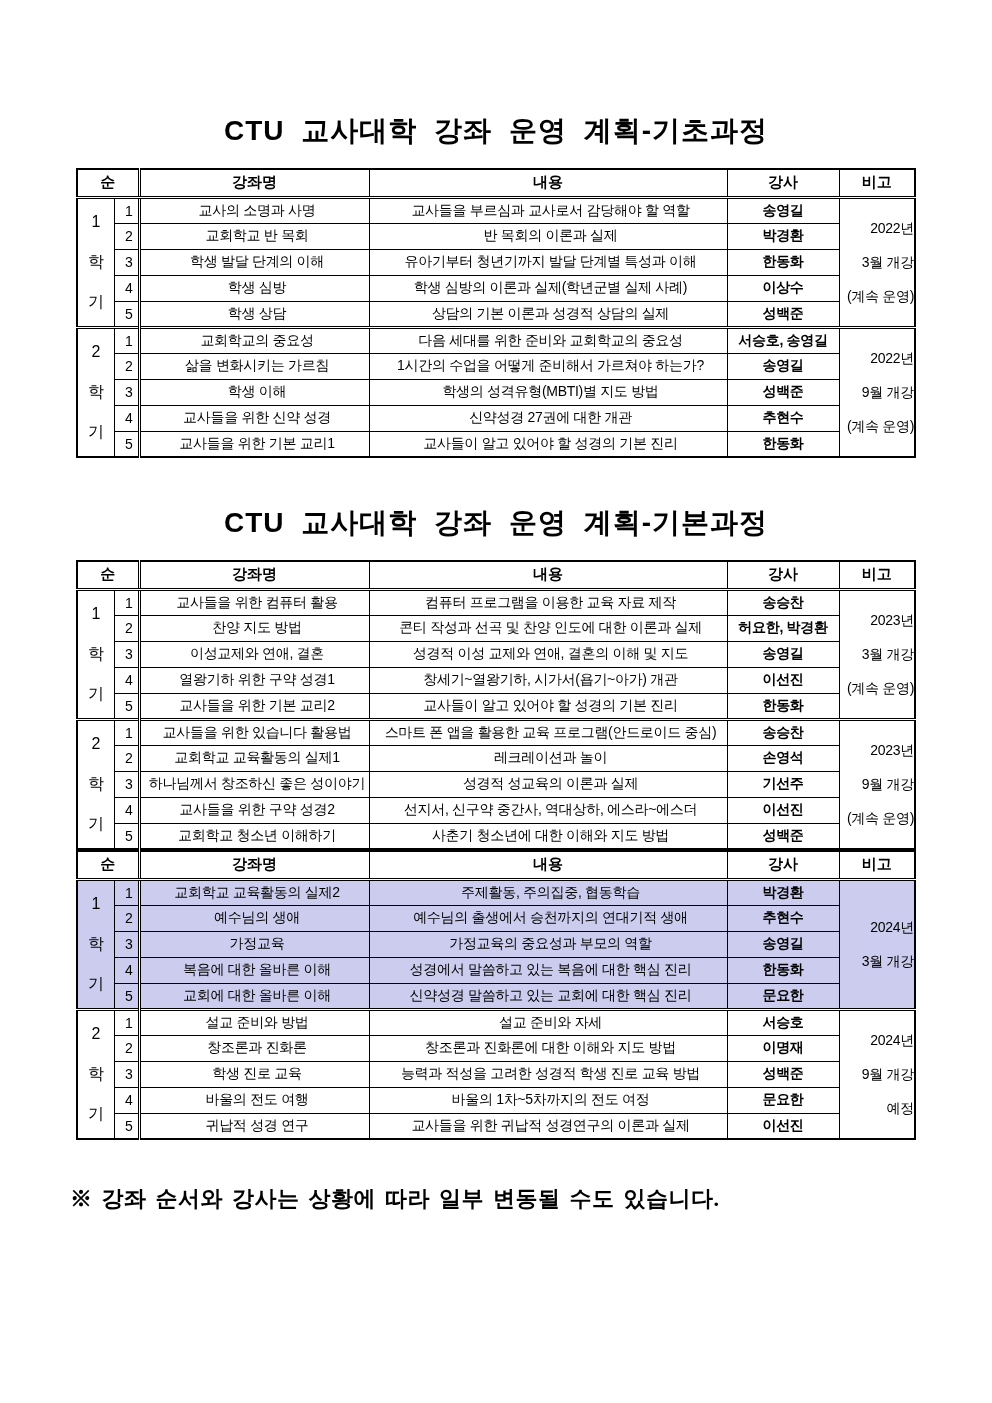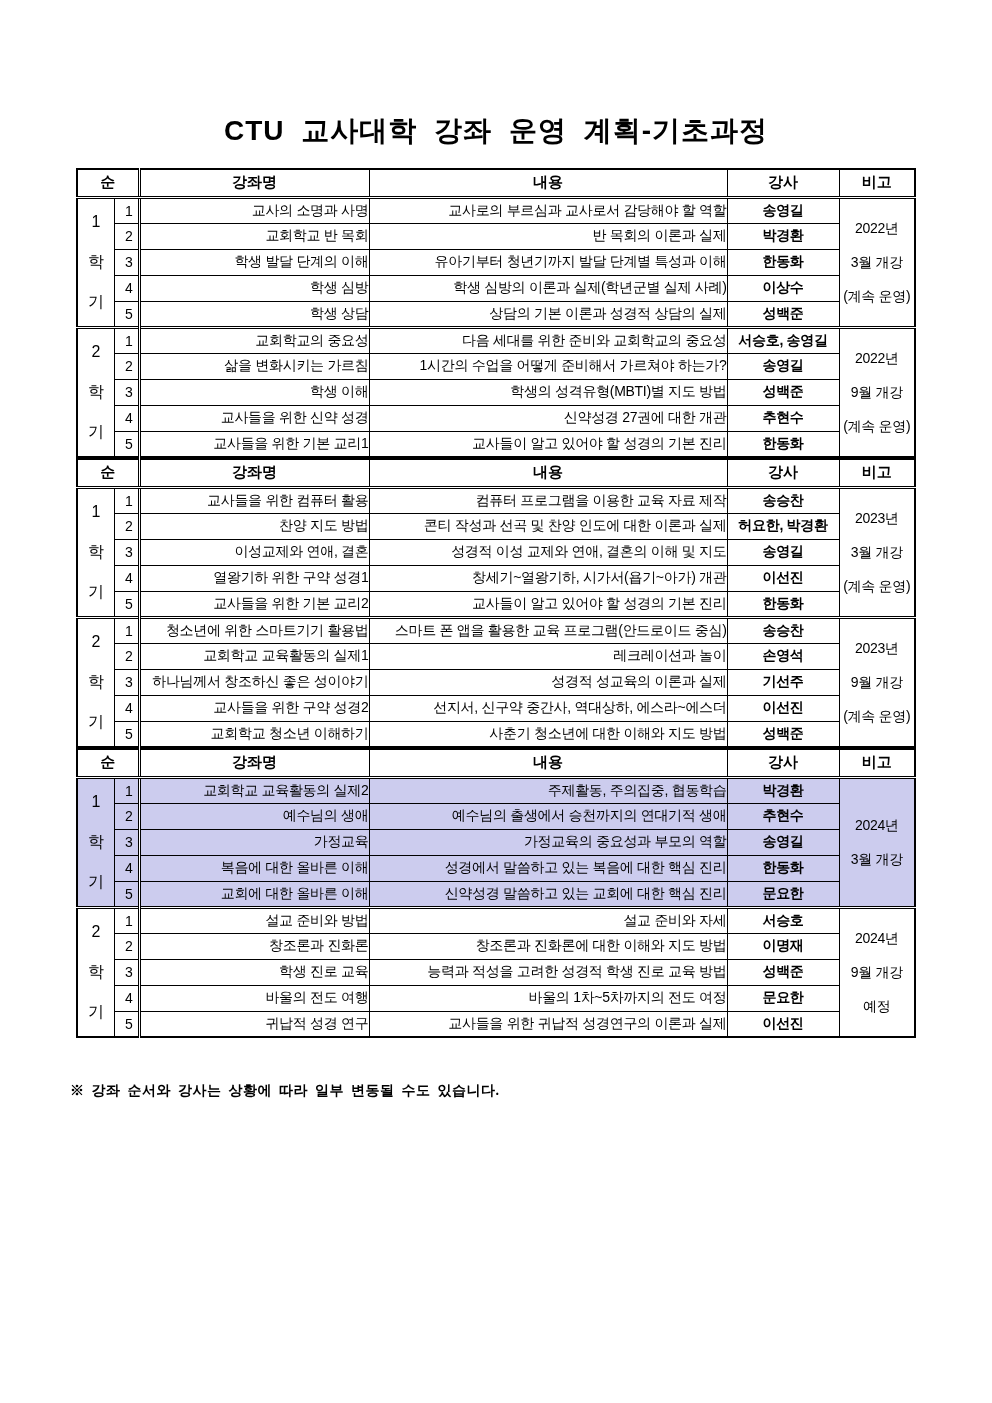--- a/index.html
+++ b/index.html
@@ -48,39 +48,39 @@
     text-align: center;
     border-bottom: 3px double #000;
   }
   td {
     height: 26px;
     font-size: 14px;
     letter-spacing: -0.3px;
   }
   th.course-header, td.course-cell { border-left: 3px double #000; }
   td.num-cell { text-align: right; padding-right: 5px; }
-  td.course-cell, td.content-cell { text-align: right; padding-left: 5px; }
+  td.course-cell, td.content-cell { text-align: center; padding-left: 5px; }
   td.instructor-cell { text-align: center; font-weight: bold; }
   td.sem-label-cell {
     text-align: center;
     vertical-align: middle;
     font-size: 16px;
   }
   .sem-char { line-height: 40px; }
-  td.note-cell { text-align: center; vertical-align: middle; }
+  td.note-cell { text-align: right; vertical-align: middle; }
   .note-line { line-height: 34px; }
 
   tbody.sem-2 tr:first-child td { border-top: 3px double #000; }
   tbody.highlight td { background: var(--hl, #ccccee); }
 
   .footnote {
     margin: 44px 0 0 70px;
     font-family: "Liberation Serif", "DejaVu Serif", serif;
     font-weight: bold;
-    font-size: 14px;
+    font-size: 22px;
     letter-spacing: 0.5px;
     word-spacing: 3px;
   }
 </style>
 </head>
 <body>
 
 <div class="page">
   <div class="content">
     <div id="tables-root">
@@ -106,21 +106,21 @@
             </thead>
             <tbody class="sem sem-1">
               <tr>
                 <td class="sem-label-cell" rowspan="5">
                   <div class="sem-char">1</div>
                   <div class="sem-char">학</div>
                   <div class="sem-char">기</div>
                 </td>
                 <td class="num-cell">1</td>
                 <td class="course-cell">교사의 소명과 사명</td>
-                <td class="content-cell">교사로의 부르심과 교사로서 감당해야 할 역할</td>
+                <td class="content-cell">교사들을 부르심과 교사로서 감당해야 할 역할</td>
                 <td class="instructor-cell">송영길</td>
                 <td class="note-cell" rowspan="5">
                   <div class="note-line">2022년</div>
                   <div class="note-line">3월 개강</div>
                   <div class="note-line">(계속 운영)</div>
                 </td>
               </tr>
               <tr>
                 <td class="num-cell">2</td>
                 <td class="course-cell">교회학교 반 목회</td>
@@ -179,20 +179,126 @@
                 <td class="num-cell">4</td>
                 <td class="course-cell">교사들을 위한 신약 성경</td>
                 <td class="content-cell">신약성경 27권에 대한 개관</td>
                 <td class="instructor-cell">추현수</td>
               </tr>
               <tr>
                 <td class="num-cell">5</td>
                 <td class="course-cell">교사들을 위한 기본 교리1</td>
                 <td class="content-cell">교사들이 알고 있어야 할 성경의 기본 진리</td>
                 <td class="instructor-cell">한동화</td>
+              </tr>
+            </tbody>
+          </table>
+        </section>
+        <section class="course-section">
+          <h1 class="section-title">CTU 교사대학 강좌 운영 계획-기본과정</h1>
+          <table class="course-table">
+            <colgroup>
+              <col style="width: 37px;">
+              <col style="width: 25px;">
+              <col style="width: 230px;">
+              <col style="width: 358px;">
+              <col style="width: 112px;">
+              <col style="width: 76px;">
+            </colgroup>
+            <thead>
+              <tr>
+                <th colspan="2">순</th>
+                <th class="course-header">강좌명</th>
+                <th>내용</th>
+                <th>강사</th>
+                <th>비고</th>
+              </tr>
+            </thead>
+            <tbody class="sem sem-1">
+              <tr>
+                <td class="sem-label-cell" rowspan="5">
+                  <div class="sem-char">1</div>
+                  <div class="sem-char">학</div>
+                  <div class="sem-char">기</div>
+                </td>
+                <td class="num-cell">1</td>
+                <td class="course-cell">교사들을 위한 컴퓨터 활용</td>
+                <td class="content-cell">컴퓨터 프로그램을 이용한 교육 자료 제작</td>
+                <td class="instructor-cell">송승찬</td>
+                <td class="note-cell" rowspan="5">
+                  <div class="note-line">2023년</div>
+                  <div class="note-line">3월 개강</div>
+                  <div class="note-line">(계속 운영)</div>
+                </td>
+              </tr>
+              <tr>
+                <td class="num-cell">2</td>
+                <td class="course-cell">찬양 지도 방법</td>
+                <td class="content-cell">콘티 작성과 선곡 및 찬양 인도에 대한 이론과 실제</td>
+                <td class="instructor-cell">허요한, 박경환</td>
+              </tr>
+              <tr>
+                <td class="num-cell">3</td>
+                <td class="course-cell">이성교제와 연애, 결혼</td>
+                <td class="content-cell">성경적 이성 교제와 연애, 결혼의 이해 및 지도</td>
+                <td class="instructor-cell">송영길</td>
+              </tr>
+              <tr>
+                <td class="num-cell">4</td>
+                <td class="course-cell">열왕기하 위한 구약 성경1</td>
+                <td class="content-cell">창세기~열왕기하, 시가서(욥기~아가) 개관</td>
+                <td class="instructor-cell">이선진</td>
+              </tr>
+              <tr>
+                <td class="num-cell">5</td>
+                <td class="course-cell">교사들을 위한 기본 교리2</td>
+                <td class="content-cell">교사들이 알고 있어야 할 성경의 기본 진리</td>
+                <td class="instructor-cell">한동화</td>
+              </tr>
+            </tbody>
+            <tbody class="sem sem-2">
+              <tr>
+                <td class="sem-label-cell" rowspan="5">
+                  <div class="sem-char">2</div>
+                  <div class="sem-char">학</div>
+                  <div class="sem-char">기</div>
+                </td>
+                <td class="num-cell">1</td>
+                <td class="course-cell">교사들을 위한 있습니다 활용법</td>
+                <td class="content-cell">스마트 폰 앱을 활용한 교육 프로그램(안드로이드 중심)</td>
+                <td class="instructor-cell">송승찬</td>
+                <td class="note-cell" rowspan="5">
+                  <div class="note-line">2023년</div>
+                  <div class="note-line">9월 개강</div>
+                  <div class="note-line">(계속 운영)</div>
+                </td>
+              </tr>
+              <tr>
+                <td class="num-cell">2</td>
+                <td class="course-cell">교회학교 교육활동의 실제1</td>
+                <td class="content-cell">레크레이션과 놀이</td>
+                <td class="instructor-cell">손영석</td>
+              </tr>
+              <tr>
+                <td class="num-cell">3</td>
+                <td class="course-cell">하나님께서 창조하신 좋은 성이야기</td>
+                <td class="content-cell">성경적 성교육의 이론과 실제</td>
+                <td class="instructor-cell">기선주</td>
+              </tr>
+              <tr>
+                <td class="num-cell">4</td>
+                <td class="course-cell">교사들을 위한 구약 성경2</td>
+                <td class="content-cell">선지서, 신구약 중간사, 역대상하, 에스라~에스더</td>
+                <td class="instructor-cell">이선진</td>
+              </tr>
+              <tr>
+                <td class="num-cell">5</td>
+                <td class="course-cell">교회학교 청소년 이해하기</td>
+                <td class="content-cell">사춘기 청소년에 대한 이해와 지도 방법</td>
+                <td class="instructor-cell">성백준</td>
               </tr>
             </tbody>
           </table>
         </section>
         <section class="course-section">
           <table class="course-table">
             <colgroup>
               <col style="width: 37px;">
               <col style="width: 25px;">
               <col style="width: 230px;">
@@ -202,125 +308,20 @@
             </colgroup>
             <thead>
               <tr>
                 <th colspan="2">순</th>
                 <th class="course-header">강좌명</th>
                 <th>내용</th>
                 <th>강사</th>
                 <th>비고</th>
               </tr>
             </thead>
-            <tbody class="sem sem-1">
-              <tr>
-                <td class="sem-label-cell" rowspan="5">
-                  <div class="sem-char">1</div>
-                  <div class="sem-char">학</div>
-                  <div class="sem-char">기</div>
-                </td>
-                <td class="num-cell">1</td>
-                <td class="course-cell">교사들을 위한 컴퓨터 활용</td>
-                <td class="content-cell">컴퓨터 프로그램을 이용한 교육 자료 제작</td>
-                <td class="instructor-cell">송승찬</td>
-                <td class="note-cell" rowspan="5">
-                  <div class="note-line">2023년</div>
-                  <div class="note-line">3월 개강</div>
-                  <div class="note-line">(계속 운영)</div>
-                </td>
-              </tr>
-              <tr>
-                <td class="num-cell">2</td>
-                <td class="course-cell">찬양 지도 방법</td>
-                <td class="content-cell">콘티 작성과 선곡 및 찬양 인도에 대한 이론과 실제</td>
-                <td class="instructor-cell">허요한, 박경환</td>
-              </tr>
-              <tr>
-                <td class="num-cell">3</td>
-                <td class="course-cell">이성교제와 연애, 결혼</td>
-                <td class="content-cell">성경적 이성 교제와 연애, 결혼의 이해 및 지도</td>
-                <td class="instructor-cell">송영길</td>
-              </tr>
-              <tr>
-                <td class="num-cell">4</td>
-                <td class="course-cell">열왕기하 위한 구약 성경1</td>
-                <td class="content-cell">창세기~열왕기하, 시가서(욥기~아가) 개관</td>
-                <td class="instructor-cell">이선진</td>
-              </tr>
-              <tr>
-                <td class="num-cell">5</td>
-                <td class="course-cell">교사들을 위한 기본 교리2</td>
-                <td class="content-cell">교사들이 알고 있어야 할 성경의 기본 진리</td>
-                <td class="instructor-cell">한동화</td>
-              </tr>
-            </tbody>
-            <tbody class="sem sem-2">
-              <tr>
-                <td class="sem-label-cell" rowspan="5">
-                  <div class="sem-char">2</div>
-                  <div class="sem-char">학</div>
-                  <div class="sem-char">기</div>
-                </td>
-                <td class="num-cell">1</td>
-                <td class="course-cell">청소년에 위한 스마트기기 활용법</td>
-                <td class="content-cell">스마트 폰 앱을 활용한 교육 프로그램(안드로이드 중심)</td>
-                <td class="instructor-cell">송승찬</td>
-                <td class="note-cell" rowspan="5">
-                  <div class="note-line">2023년</div>
-                  <div class="note-line">9월 개강</div>
-                  <div class="note-line">(계속 운영)</div>
-                </td>
-              </tr>
-              <tr>
-                <td class="num-cell">2</td>
-                <td class="course-cell">교회학교 교육활동의 실제1</td>
-                <td class="content-cell">레크레이션과 놀이</td>
-                <td class="instructor-cell">손영석</td>
-              </tr>
-              <tr>
-                <td class="num-cell">3</td>
-                <td class="course-cell">하나님께서 창조하신 좋은 성이야기</td>
-                <td class="content-cell">성경적 성교육의 이론과 실제</td>
-                <td class="instructor-cell">기선주</td>
-              </tr>
-              <tr>
-                <td class="num-cell">4</td>
-                <td class="course-cell">교사들을 위한 구약 성경2</td>
-                <td class="content-cell">선지서, 신구약 중간사, 역대상하, 에스라~에스더</td>
-                <td class="instructor-cell">이선진</td>
-              </tr>
-              <tr>
-                <td class="num-cell">5</td>
-                <td class="course-cell">교회학교 청소년 이해하기</td>
-                <td class="content-cell">사춘기 청소년에 대한 이해와 지도 방법</td>
-                <td class="instructor-cell">성백준</td>
-              </tr>
-            </tbody>
-          </table>
-        </section>
-        <section class="course-section">
-          <table class="course-table">
-            <colgroup>
-              <col style="width: 37px;">
-              <col style="width: 25px;">
-              <col style="width: 230px;">
-              <col style="width: 358px;">
-              <col style="width: 112px;">
-              <col style="width: 76px;">
-            </colgroup>
-            <thead>
-              <tr>
-                <th colspan="2">순</th>
-                <th class="course-header">강좌명</th>
-                <th>내용</th>
-                <th>강사</th>
-                <th>비고</th>
-              </tr>
-            </thead>
             <tbody class="sem sem-1 highlight">
               <tr>
                 <td class="sem-label-cell" rowspan="5">
                   <div class="sem-char">1</div>
                   <div class="sem-char">학</div>
                   <div class="sem-char">기</div>
                 </td>
                 <td class="num-cell">1</td>
                 <td class="course-cell">교회학교 교육활동의 실제2</td>
                 <td class="content-cell">주제활동, 주의집중, 협동학습</td>

